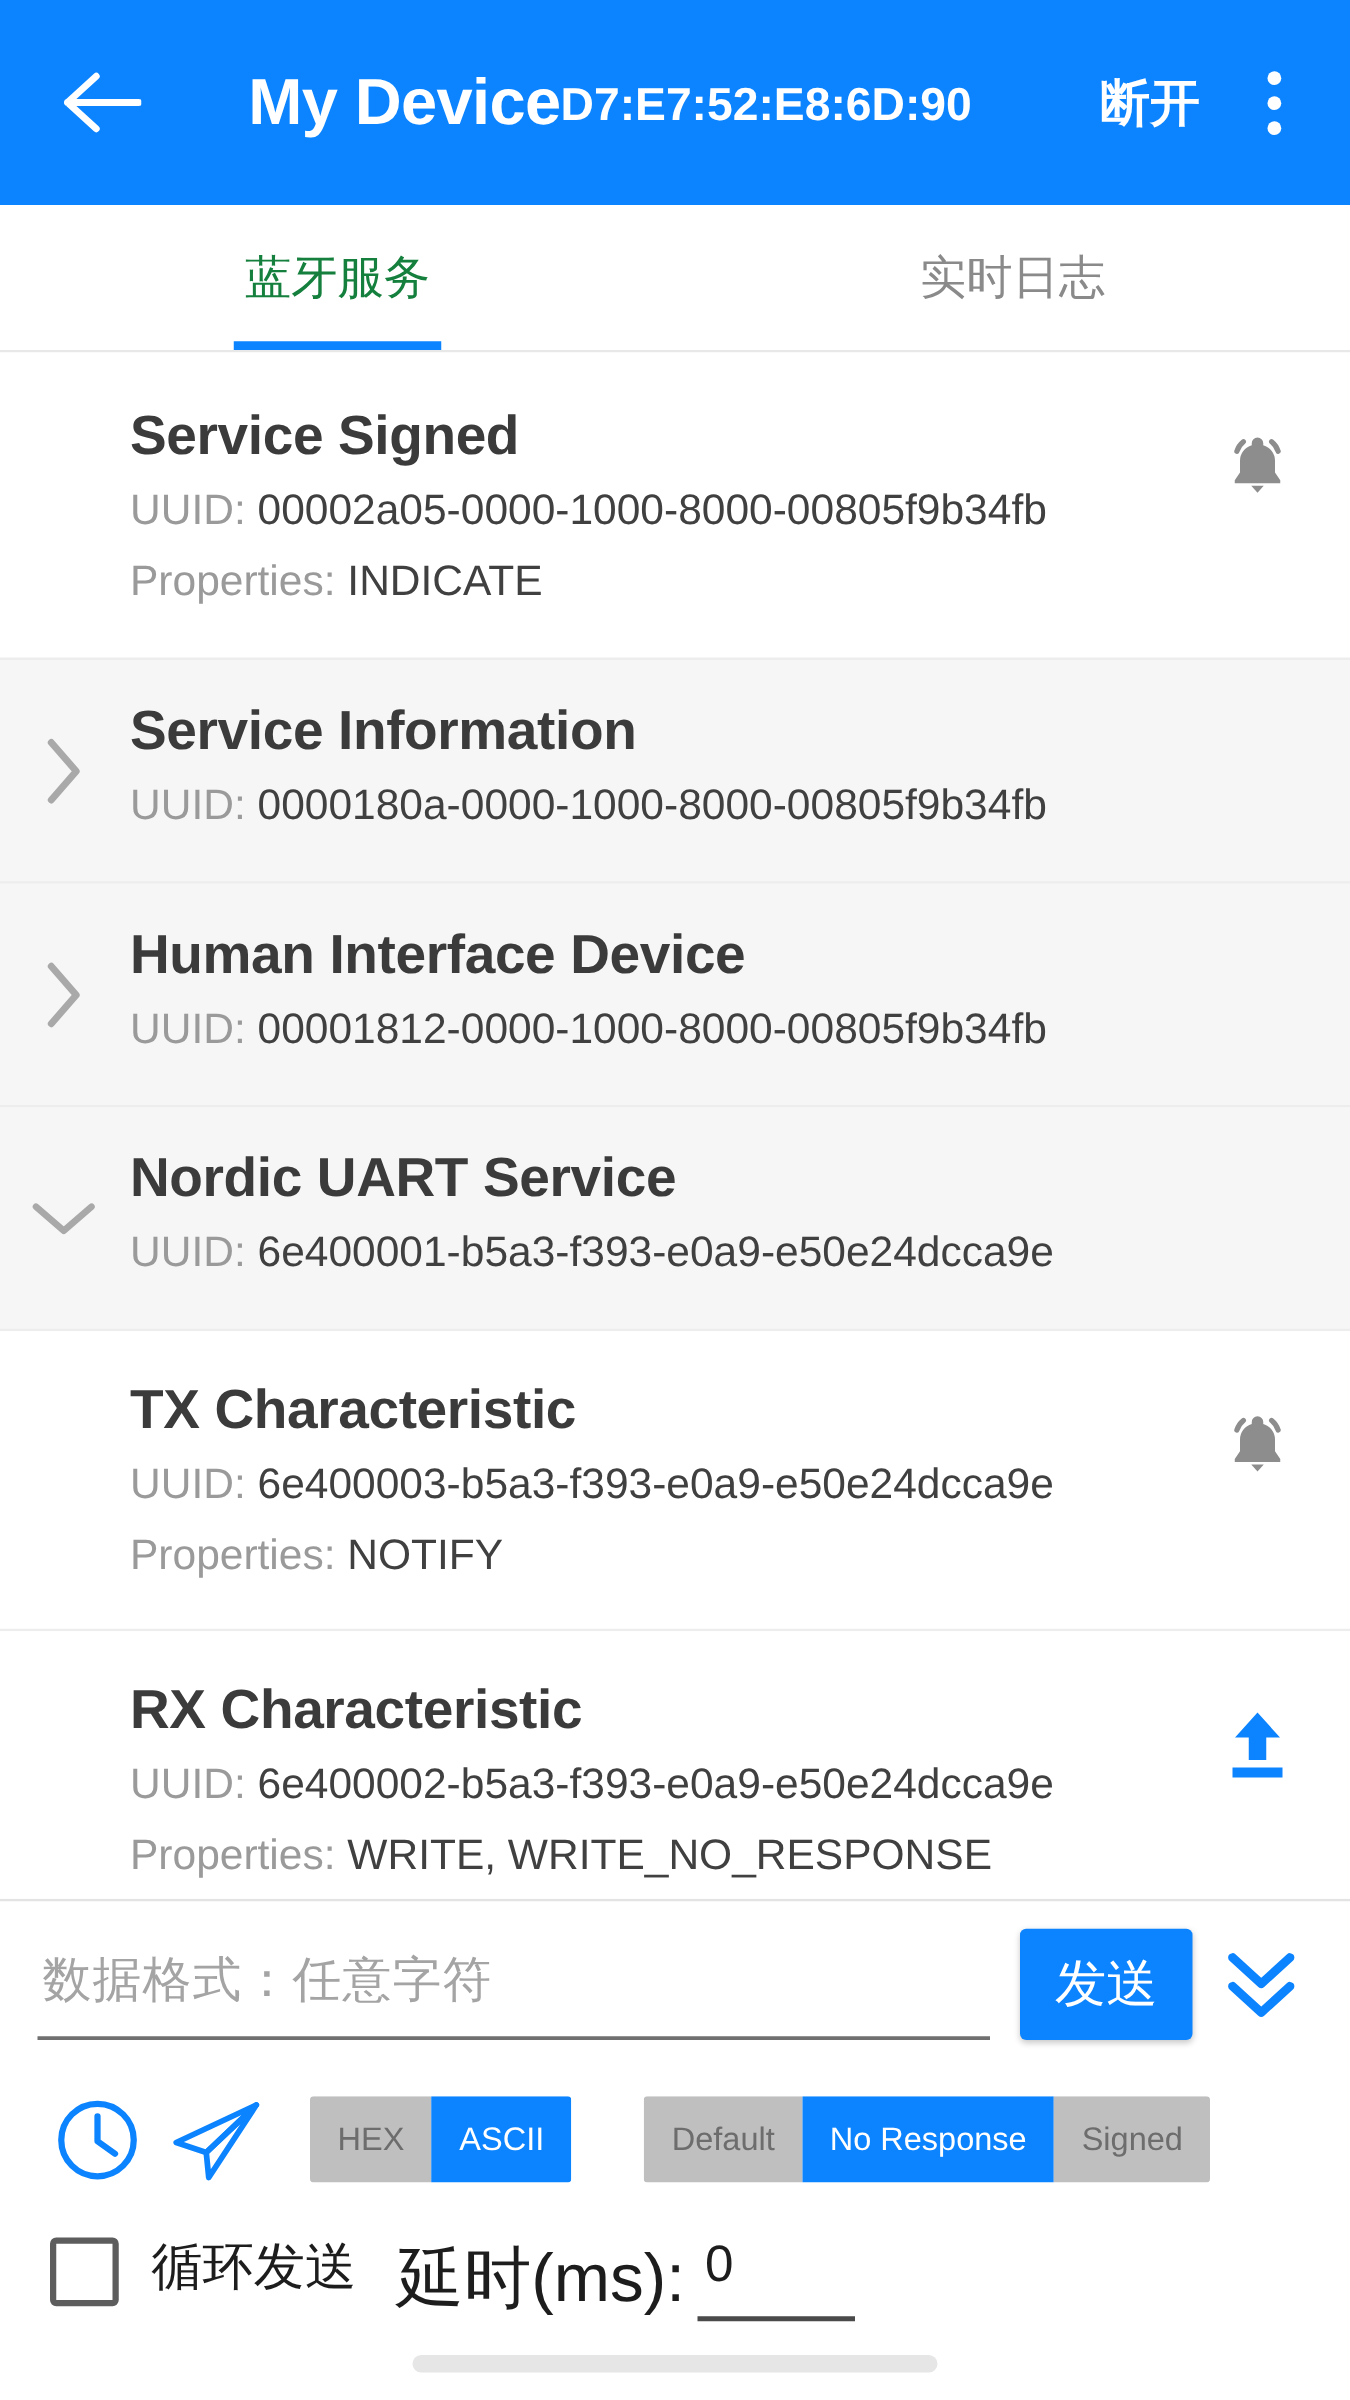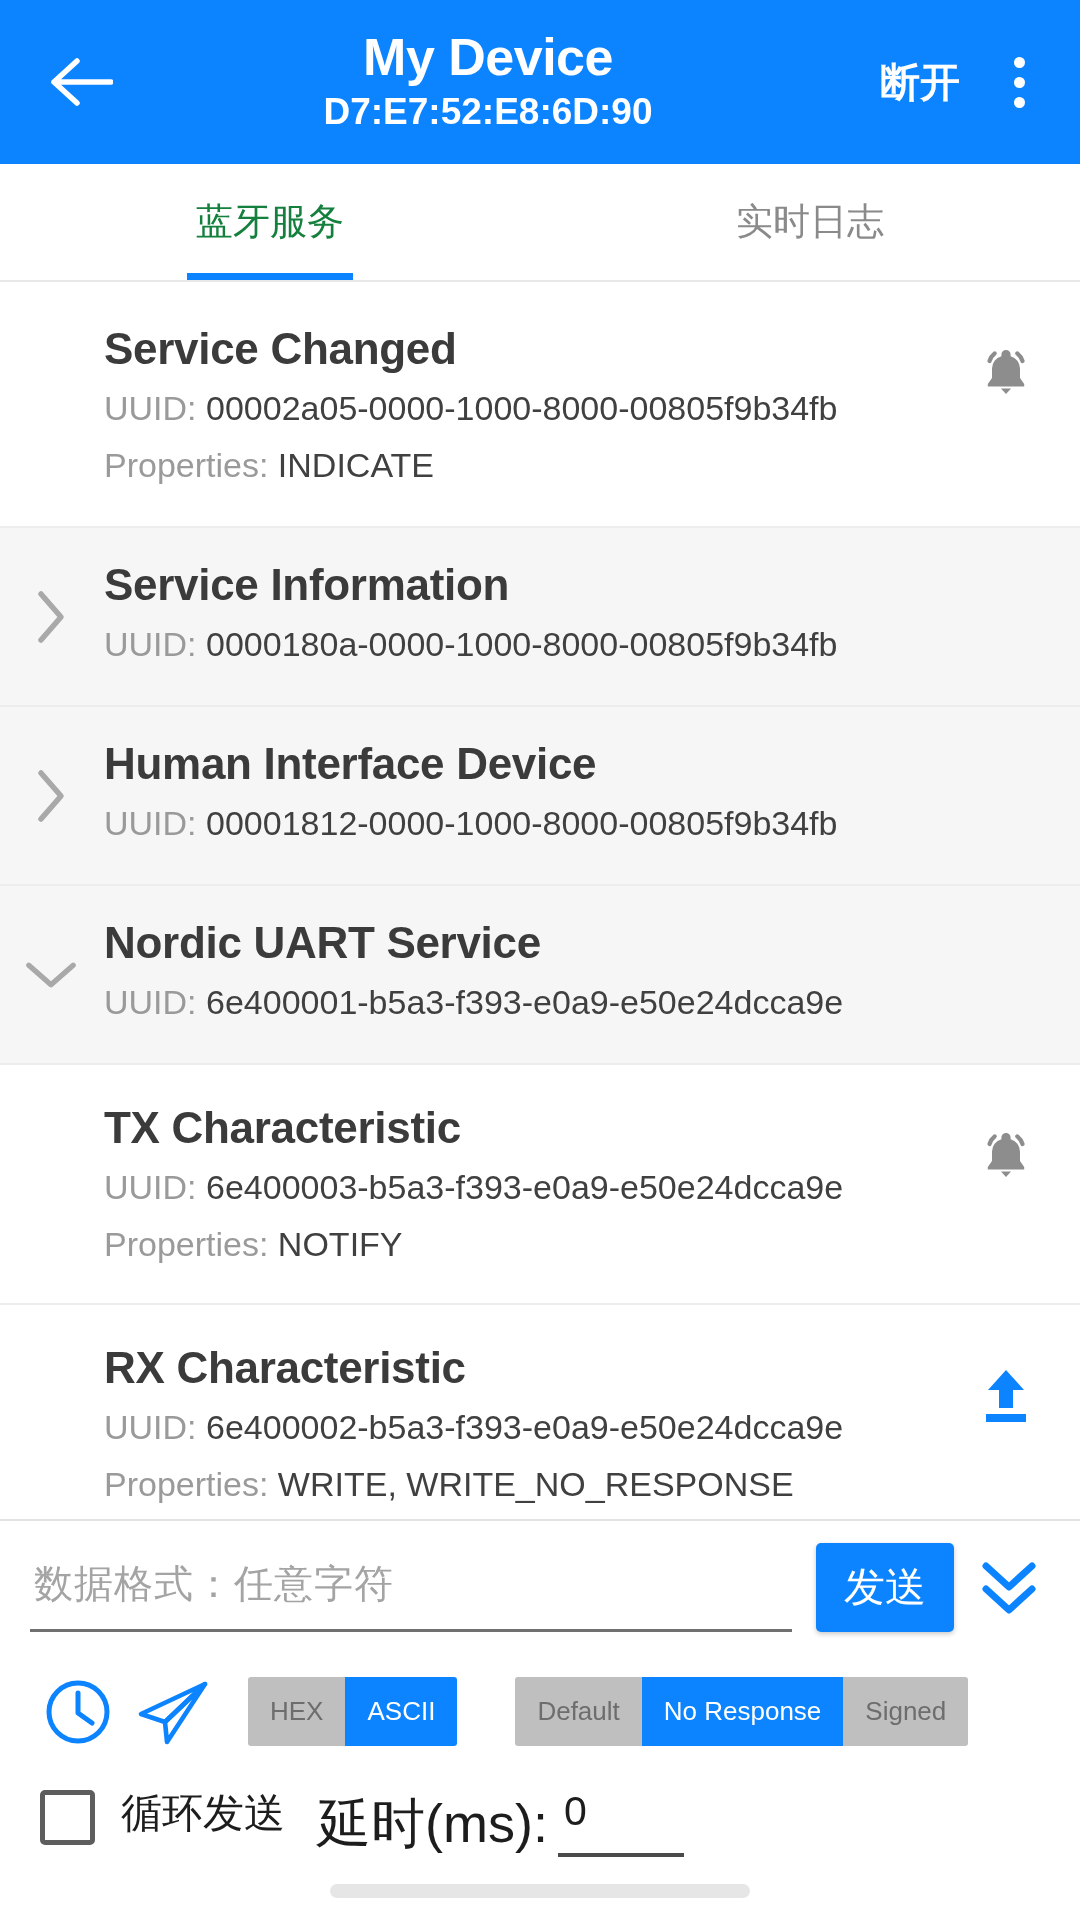--- a/index.html
+++ b/index.html
@@ -21,21 +21,21 @@
     padding: 0 26px 0 34px;
     position: relative;
   }
   .back-btn {
     width: 96px; height: 96px;
     display: flex; align-items: center; justify-content: center;
     flex: 0 0 96px;
   }
   .titlewrap {
     flex: 1 1 auto;
-    display: flex; flex-direction: column;
+    display: flex; flex-direction: row;
     align-items: center; justify-content: center;
     margin-left: -20px;
   }
   .app-title {
     color: #ffffff;
     font-size: 52px;
     font-weight: bold;
     line-height: 1.08;
     letter-spacing: -0.5px;
   }
@@ -282,21 +282,21 @@
       <span>蓝牙服务</span>
     </div>
     <div class="tab">
       <span>实时日志</span>
     </div>
   </div>
 
   <div class="list">
 
     <div class="row first">
-      <div class="row-title">Service Changed</div>
+      <div class="row-title">Service Signed</div>
       <div class="row-line">
         <span>UUID:</span>
         <b>00002a05-0000-1000-8000-00805f9b34fb</b>
       </div>
       <div class="row-line">
         <span>Properties:</span>
         <b>INDICATE</b>
       </div>
       <div class="row-icon">
         <svg width="62" height="62" viewBox="0 0 62 62">

